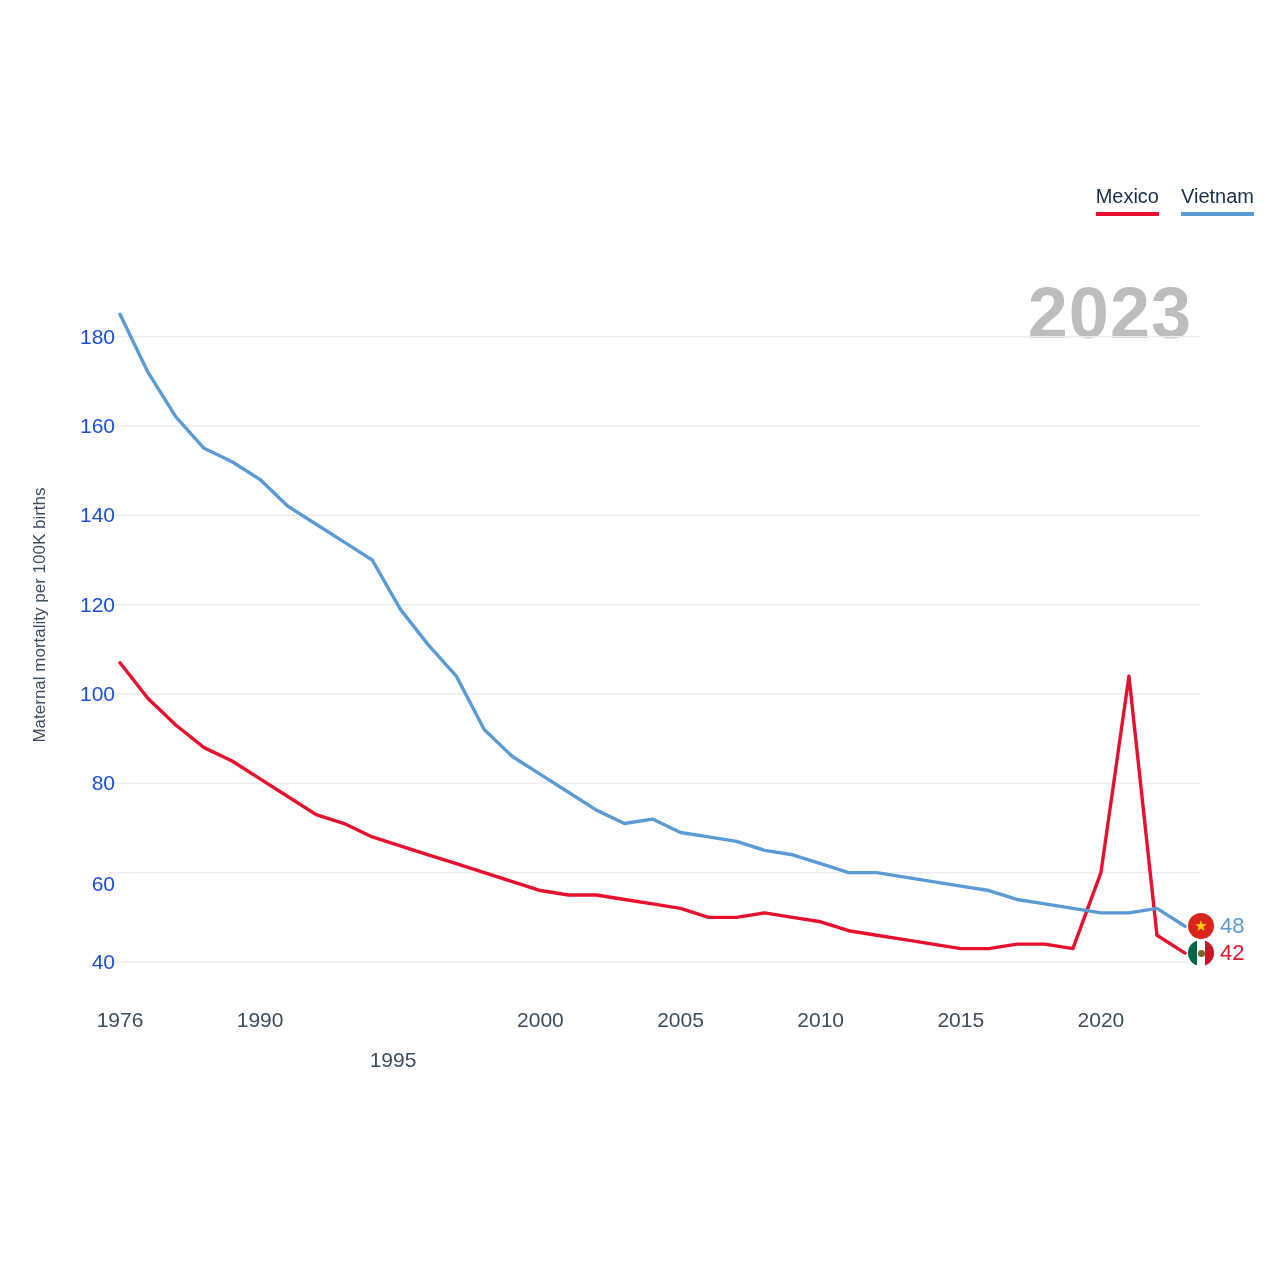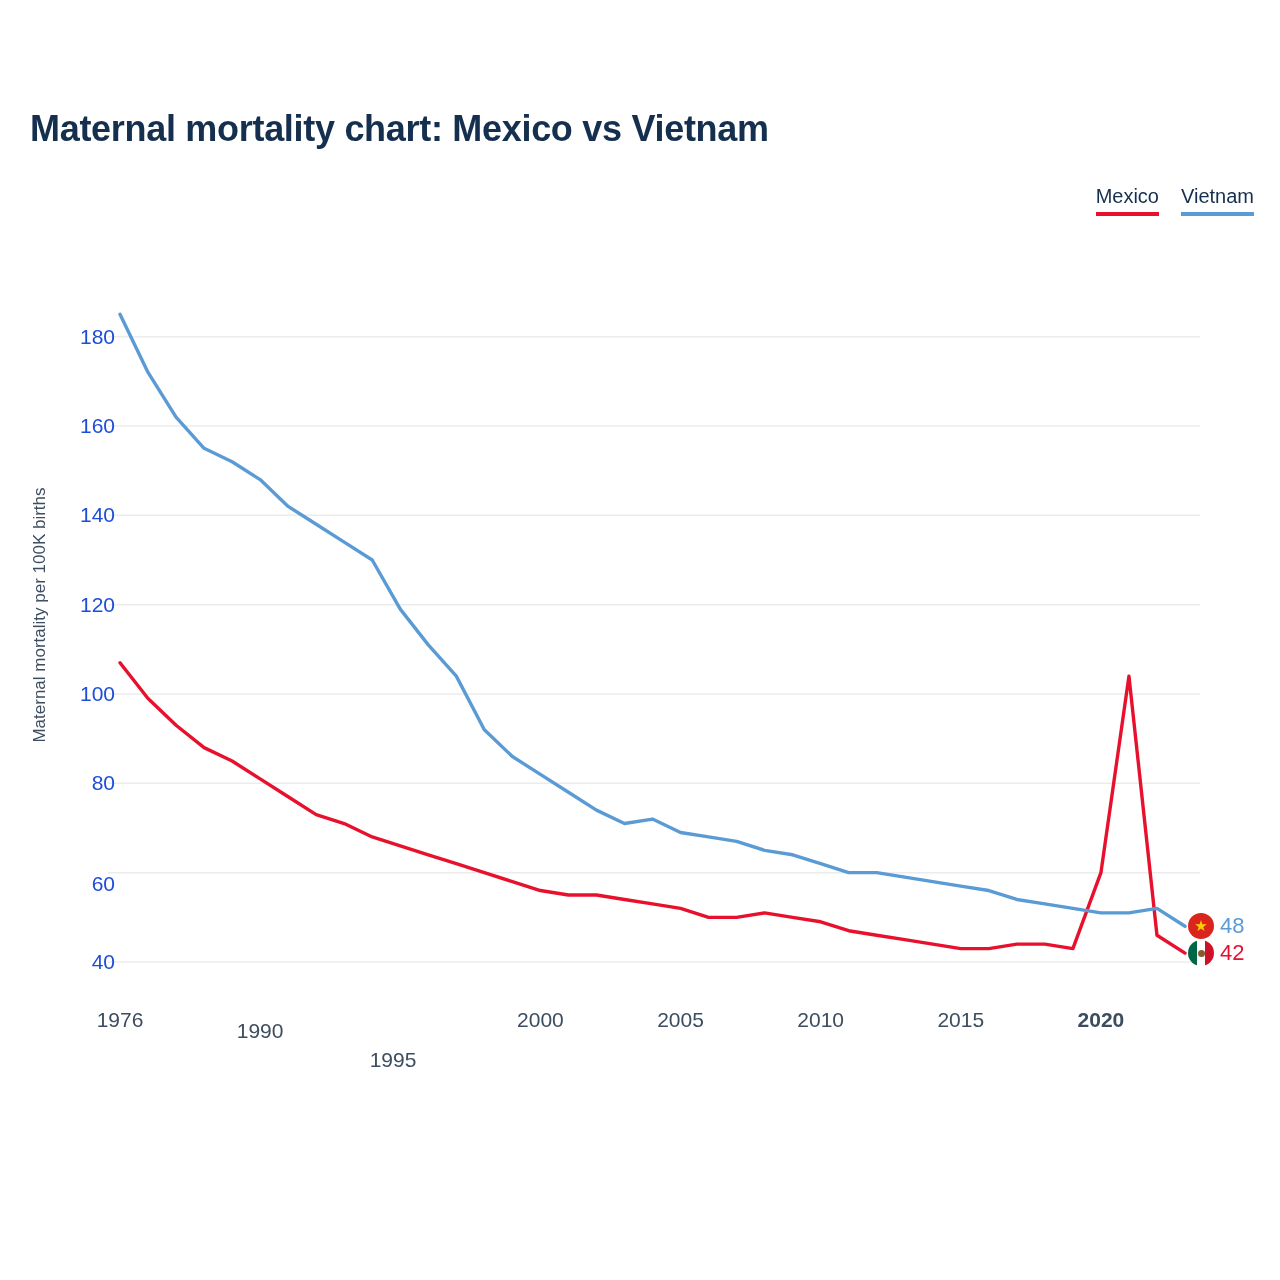--- a/index.html
+++ b/index.html
@@ -159,33 +159,33 @@
     color: #3d4d60;
     line-height: 1.7;
   }
   .footer div { white-space: nowrap; }
 </style>
 </head>
 <body>
 
 <div class="page">
 
-  <div class="chart-title">Maternal mortality chart: Mexico vs Vietnam</div>
 
   <div class="legend">
     <div class="legend-item">
       <span class="legend-label">Mexico</span>
       <span class="legend-rule" style="background:#e8112d"></span>
     </div>
     <div class="legend-item">
       <span class="legend-label">Vietnam</span>
       <span class="legend-rule" style="background:#5b9bd5"></span>
     </div>
   </div>
 
+  <div class="year-watermark">2023</div>
 
   <div class="y-axis-title">Maternal mortality per 100K births</div>
 
   <svg class="plot" viewBox="0 0 1280 1280" width="1280" height="1280">
     <g id="gridlines">
         <line x1="108" x2="1200" y1="962" y2="962" stroke="#ececec" stroke-width="1.5"></line>
         <line x1="108" x2="1200" y1="872.6666666666666" y2="872.6666666666666" stroke="#ececec" stroke-width="1.5"></line>
         <line x1="108" x2="1200" y1="783.3333333333334" y2="783.3333333333334" stroke="#ececec" stroke-width="1.5"></line>
         <line x1="108" x2="1200" y1="694" y2="694" stroke="#ececec" stroke-width="1.5"></line>
         <line x1="108" x2="1200" y1="604.6666666666667" y2="604.6666666666667" stroke="#ececec" stroke-width="1.5"></line>
@@ -204,27 +204,27 @@
       <div class="tick-label-y" style="top: 884px;">60</div>
       <div class="tick-label-y" style="top: 783.333px;">80</div>
       <div class="tick-label-y" style="top: 694px;">100</div>
       <div class="tick-label-y" style="top: 604.667px;">120</div>
       <div class="tick-label-y" style="top: 515.333px;">140</div>
       <div class="tick-label-y" style="top: 426px;">160</div>
       <div class="tick-label-y" style="top: 336.667px;">180</div>
     </div>
   <div class="x-ticks" id="x-ticks">
       <div class="tick-label-x" style="left: 120px;">1976</div>
-      <div class="tick-label-x" style="left: 260.132px; margin-top: 11px;">1990</div>
+      <div class="tick-label-x" style="left: 260.132px;">1990</div>
       <div class="tick-label-x" style="left: 393px; margin-top: 40px;">1995</div>
       <div class="tick-label-x" style="left: 540.395px;">2000</div>
       <div class="tick-label-x" style="left: 680.526px;">2005</div>
       <div class="tick-label-x" style="left: 820.658px;">2010</div>
       <div class="tick-label-x" style="left: 960.789px;">2015</div>
-      <div class="tick-label-x" style="left: 1100.92px; font-weight: bold;">2020</div>
+      <div class="tick-label-x" style="left: 1100.92px;">2020</div>
     </div>
 
   <div class="endpoint" id="endpoint-vn" style="left: 1188px; top: 913.267px;">
     <span class="flag flag-vn">
         <span class="star">★</span>
       </span>
     <span class="endpoint-value value-vn">48</span>
   </div>
 
   <div class="endpoint" id="endpoint-mx" style="left: 1188px; top: 940.067px; justify-content: center;">

